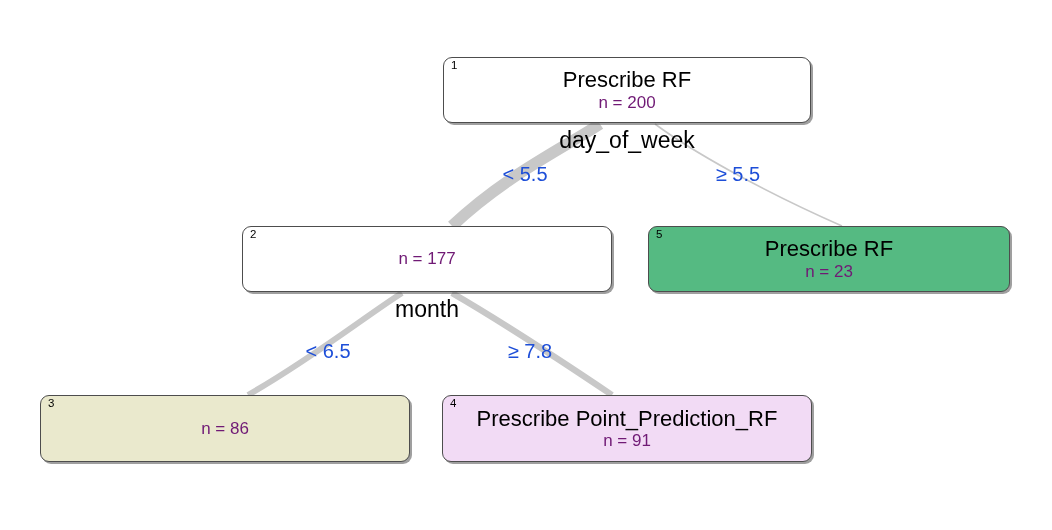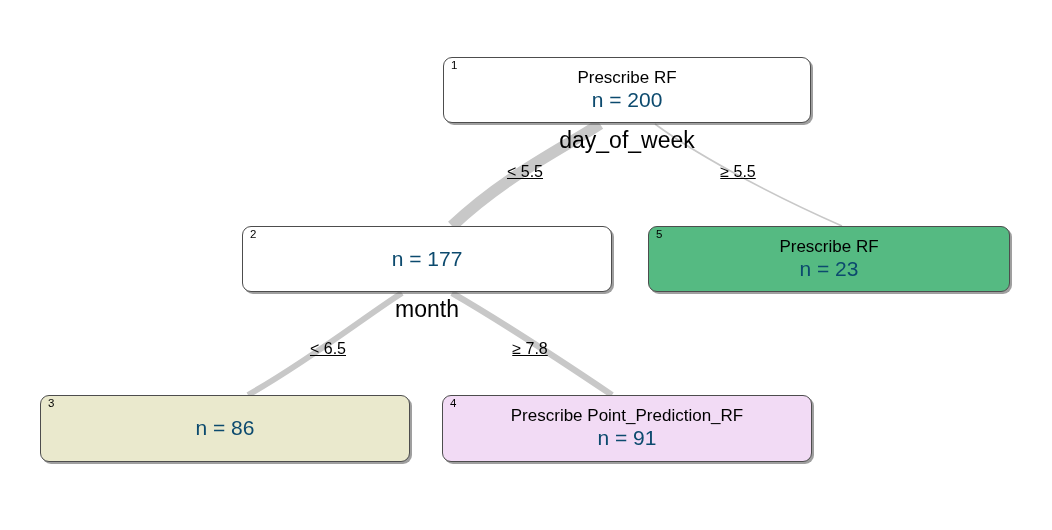--- a/index.html
+++ b/index.html
@@ -41,48 +41,47 @@
   }
   .node-index {
     position: absolute;
     left: 7px;
     top: 2px;
     font-size: 11.5px;
     line-height: 1;
     color: #000000;
   }
   .node-label {
-    font-size: 17px;
+    font-size: 22px;
     line-height: 1.16;
     color: #000000;
     text-align: center;
     white-space: nowrap;
   }
   .node-n {
-    font-size: 21px;
+    font-size: 17px;
     line-height: 1.16;
-    color: #0c4a6e;
+    color: #701a75;
     text-align: center;
     white-space: nowrap;
   }
   .split-var {
     position: absolute;
     font-size: 23px;
     color: #000000;
     text-align: center;
     white-space: nowrap;
     transform: translateX(-50%);
   }
   .edge-label {
     position: absolute;
-    font-size: 16px;
-    color: #000000;
+    font-size: 20px;
+    color: #1d4ed8;
     white-space: nowrap;
     transform: translateX(-50%);
-    text-decoration: underline;
   }
 </style>
 </head>
 <body>
 
 <div id="tree-canvas">
 
   <svg class="edge-layer" viewBox="0 0 1052 530" xmlns="http://www.w3.org/2000/svg">
     <g id="edge-group">
         <path d="M 600 124 C 560 150, 505 176, 452 226" fill="none" stroke="#c8c8c8" stroke-width="11.5" stroke-linecap="butt"></path>

